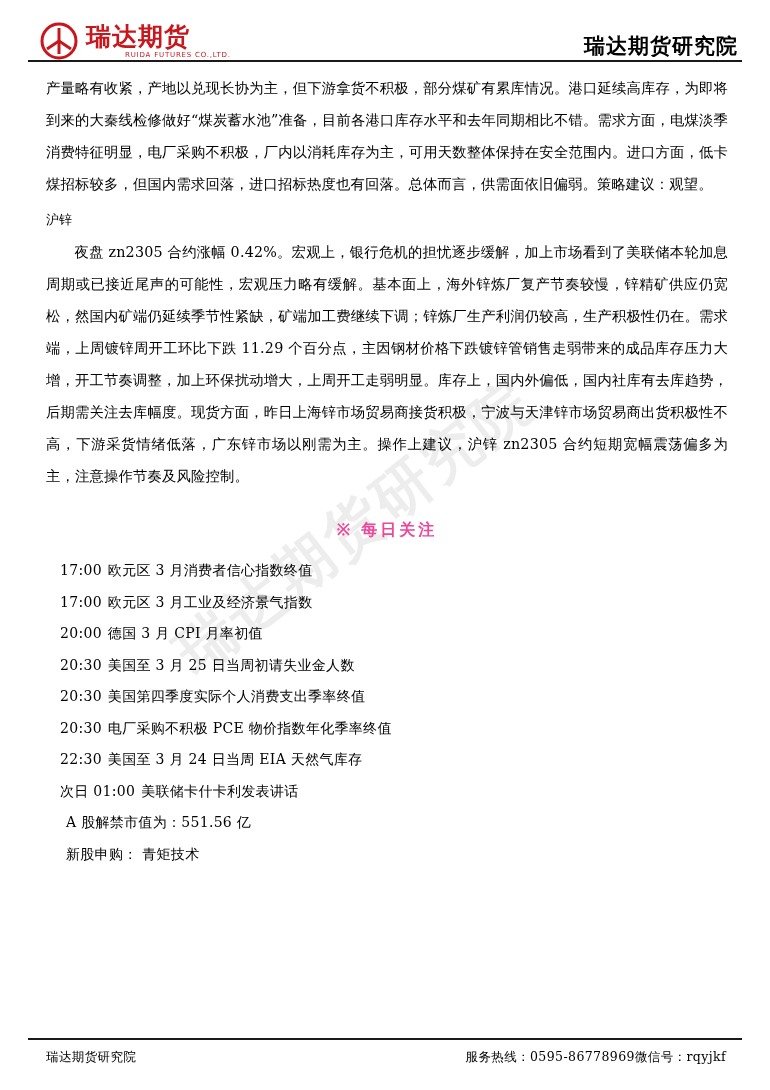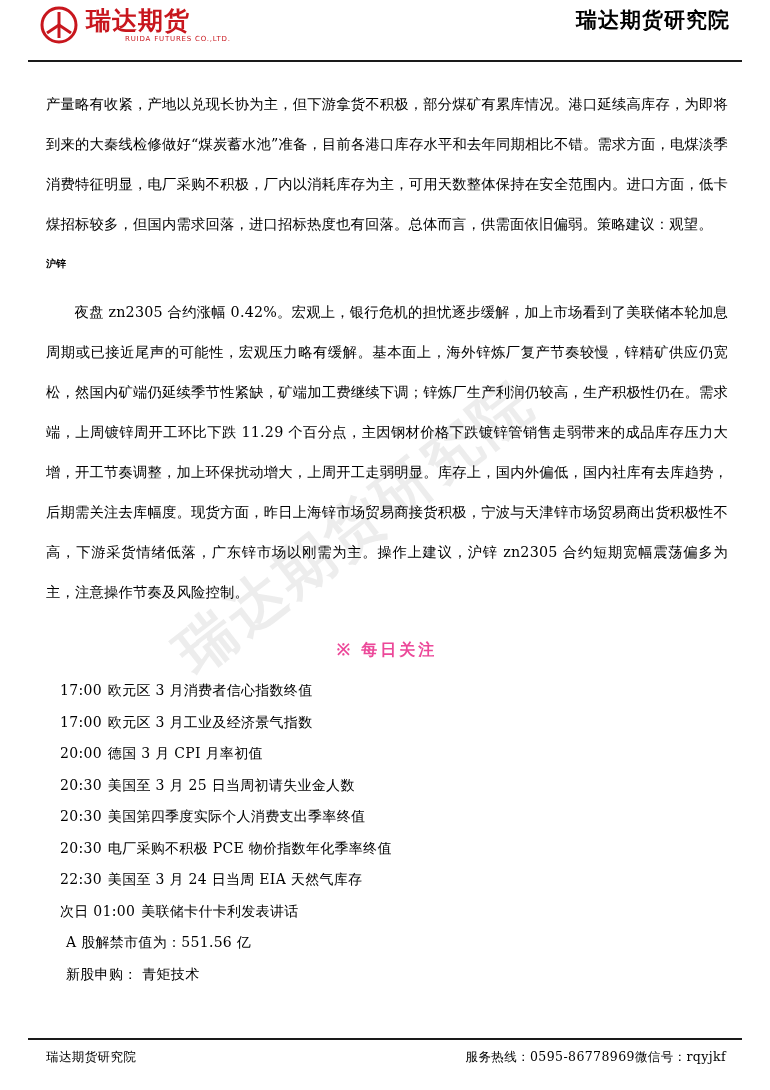--- a/index.html
+++ b/index.html
@@ -19,24 +19,24 @@
     position: relative;
     width: 770px;
     height: 1090px;
     box-sizing: border-box;
   }
 
   
   .header {
     position: relative;
     height: 60px;
-    padding: 6px 30px 0 40px;
+    padding: 6px 22px 0 40px;
     box-sizing: border-box;
     display: flex;
-    align-items: flex-start;
+    align-items: flex-end;
     justify-content: space-between;
     border-radius: 20px;
   }
   .brand {
     display: flex;
     align-items: center;
     gap: 8px;
   }
   .brand-logo {
     width: 38px;
@@ -78,33 +78,33 @@
   }
 
   
   .content {
     padding: 10px 42px 0 46px;
     box-sizing: border-box;
     position: relative;
     z-index: 2;
   }
   p.para {
-    margin: 12px 0 2px 0;
+    margin: 0 0 2px 0;
     font-size: 14.3px;
-    line-height: 40px;
+    line-height: 32px;
     text-align: justify;
     text-justify: inter-ideograph;
     letter-spacing: 0.2px;
   }
   p.indent {
     text-indent: 2em;
   }
   .section-title {
-    font-size: 10px;
-    font-weight: bold;
+    font-size: 13px;
+    font-weight: normal;
     line-height: 32px;
     margin: 4px 0 0 0;
   }
 
   
   .focus-head {
     text-align: center;
     color: #ec4899;
     font-size: 16px;
     font-weight: bold;

